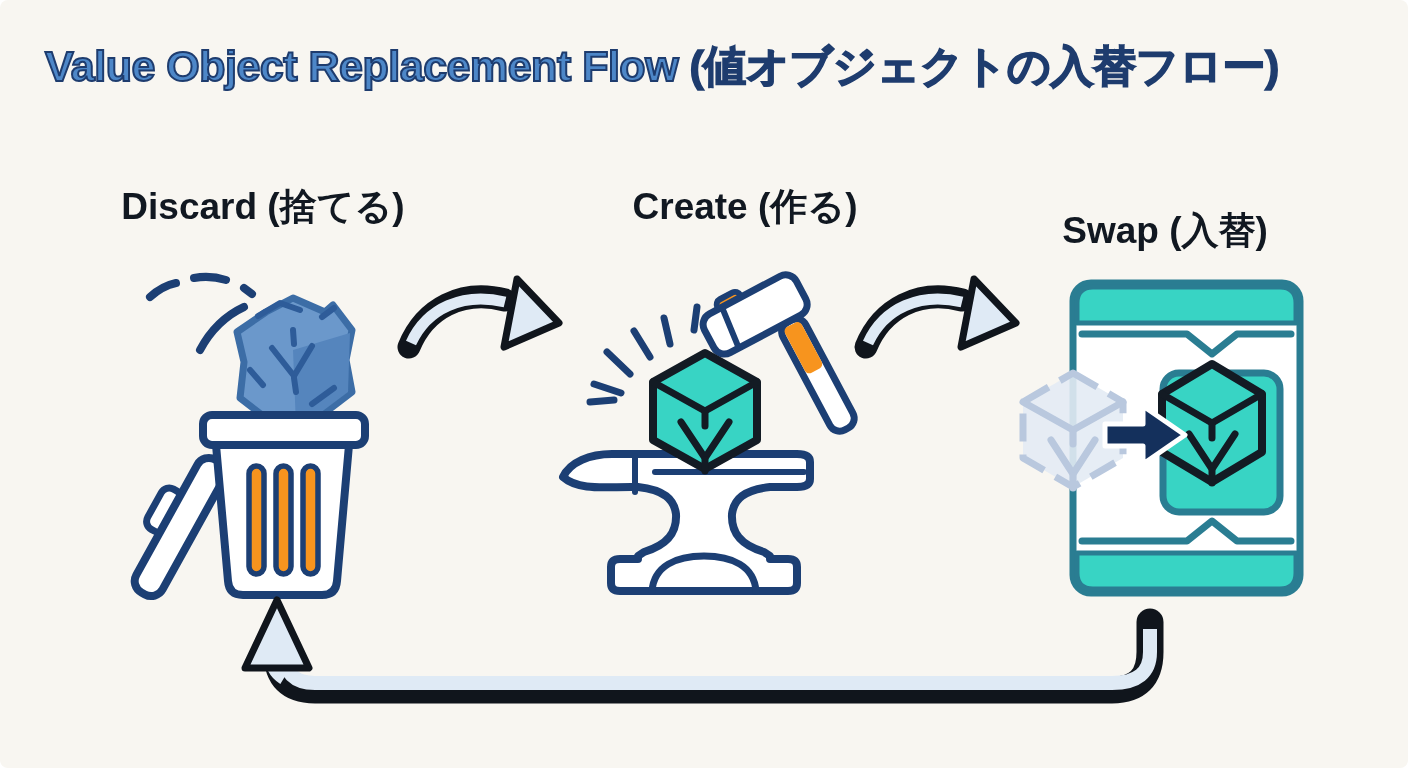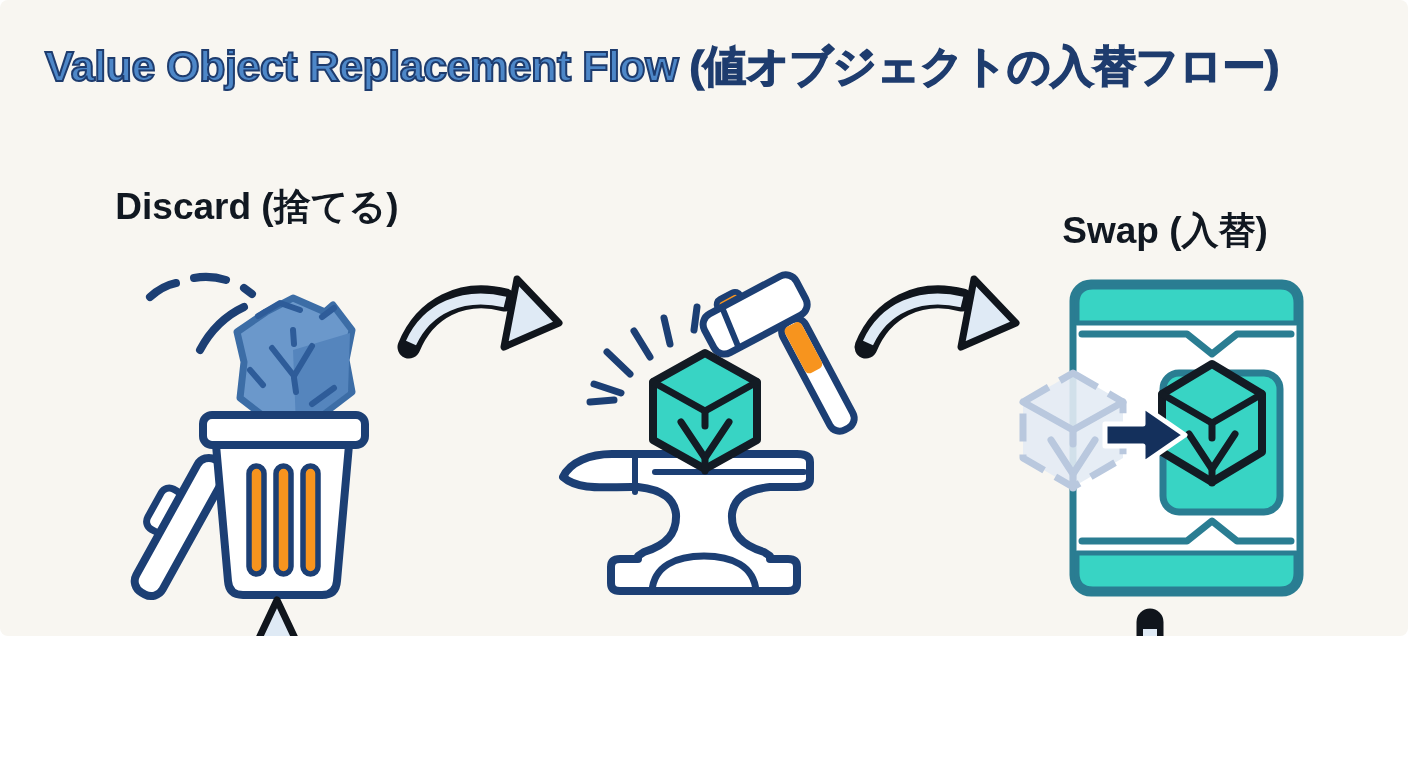--- a/index.html
+++ b/index.html
@@ -1,22 +1,22 @@
 <!DOCTYPE html>
 <html style="--background: #f8f6f1; --title-blue: #4d87c8; --title-navy: #1e3c6e; --label-text: #111821; --outline-navy: #1c3f74; --ink-black: #131b24; --teal: #38d4c4; --teal-dark: #2a7d92; --orange: #f7941e; --steel-blue: #6b98cb; --steel-blue-dark: #3c6da6; --steel-blue-shade: #5585bd; --crease-blue: #2e5c99; --arrow-fill: #dfeaf5; --arrow-outline: #10151c; --ghost-blue: #b9c8de; --ghost-fill: #e3ebf4; --navy-solid: #14305c;"><head>
 <meta charset="utf-8">
 <style>
   html,body{margin:0;padding:0;}
   body{font-family:"Liberation Sans","DejaVu Sans",sans-serif;}
-  .stage-canvas{position:relative;width:1408px;height:636px;background:var(--background,#f8f6f1);overflow:hidden;border-radius:8px;}
+  .stage-canvas{position:relative;width:1408px;height:768px;background:var(--background,#f8f6f1);overflow:hidden;border-radius:8px;}
   .page-title{position:absolute;left:45px;top:38px;font-size:43px;font-weight:700;white-space:nowrap;letter-spacing:-0.5px;}
   .page-title .en{color:var(--title-blue);-webkit-text-stroke:2px var(--title-navy);}
   .page-title .jp{color:var(--title-navy);-webkit-text-stroke:1.5px var(--title-navy);}
   .stage-label{position:absolute;top:182px;transform:translateX(-50%);font-size:37px;font-weight:700;color:var(--label-text);white-space:nowrap;}
-  .stage-label.discard{left:257px;}
+  .stage-label.discard{left:263px;}
   .stage-label.create{left:745px;}
   .stage-label.swap{left:1165px;margin-top:24px;}
   svg{position:absolute;left:0;top:0;}
   
   .nv-line{stroke:var(--outline-navy);fill:none;stroke-linecap:round;stroke-linejoin:round;}
   .nv-shape{stroke:var(--outline-navy);fill:#ffffff;stroke-linejoin:round;stroke-linecap:round;}
   .ink{stroke:var(--ink-black);stroke-linecap:round;stroke-linejoin:round;}
   .teal-fill{fill:var(--teal);}
   .teal-edge{stroke:var(--teal-dark);}
   .orange-fill{fill:var(--orange);}
@@ -26,20 +26,21 @@
   .ghost{stroke:var(--ghost-blue);fill:none;stroke-linecap:round;stroke-linejoin:round;}
 </style>
 </head>
 <body>
 
 <div class="stage-canvas">
 
   <div class="page-title"><span class="en">Value Object Replacement Flow </span><span class="jp">(値オブジェクトの入替フロー)</span></div>
 
   <div class="stage-label discard">Discard (捨てる)</div>
+  <div class="stage-label create">Create (作る)</div>
   <div class="stage-label swap">Swap (入替)</div>
 
   <svg width="1408" height="768" viewBox="0 0 1408 768">
 
     <g>
       <g>
         <path class="nv-line" stroke-width="8" d="M 150 297 Q 162 286 176 283"></path>
         <path class="nv-line" stroke-width="8" d="M 194 278 Q 210 275 226 280"></path>
         <path class="nv-line" stroke-width="8" d="M 244 288 L 252 294"></path>
         <path class="nv-line" stroke-width="8" d="M 200 350 Q 216 320 244 307"></path>

